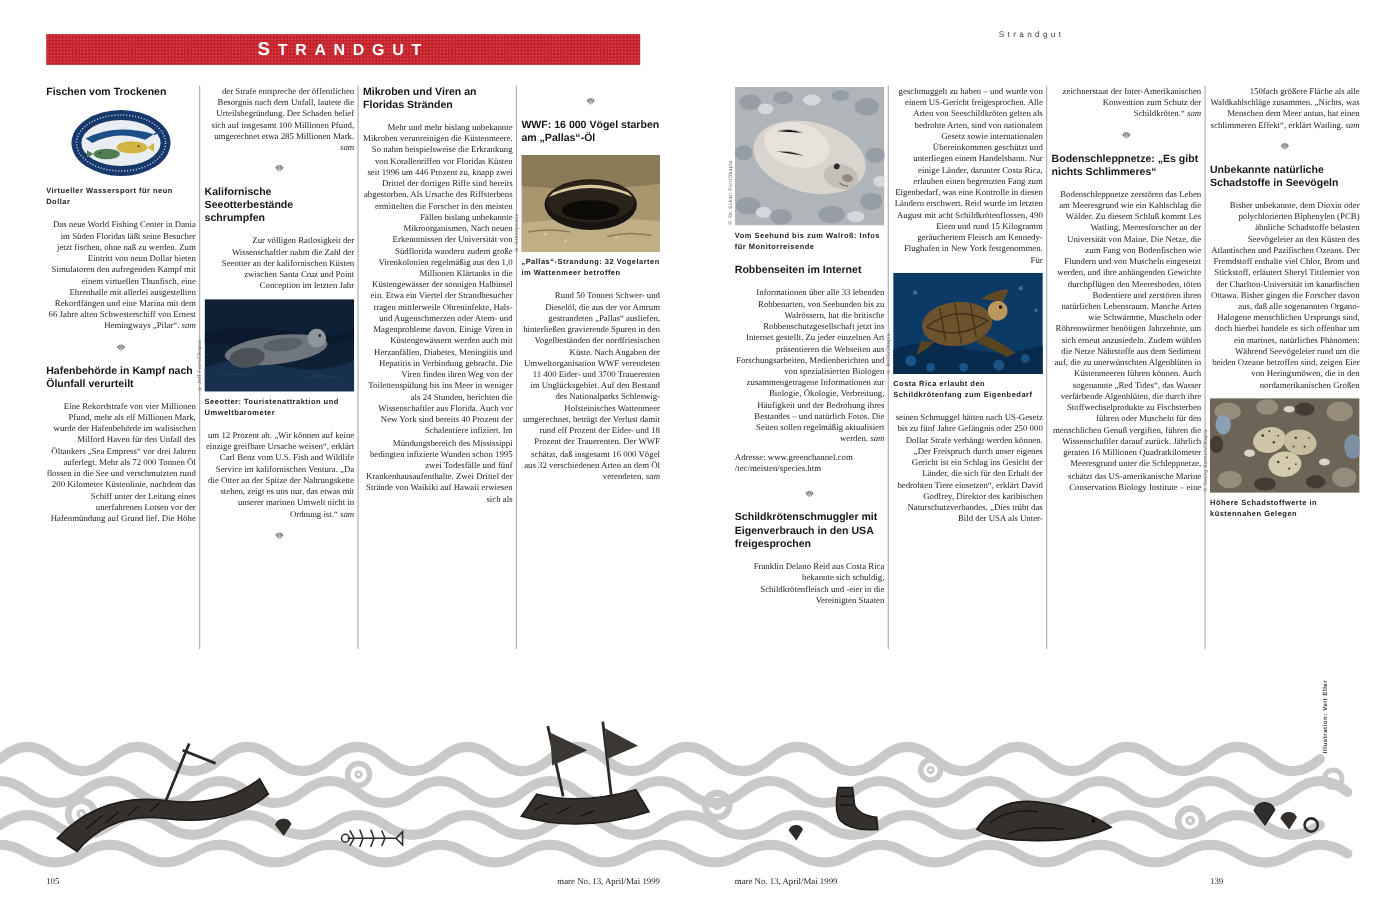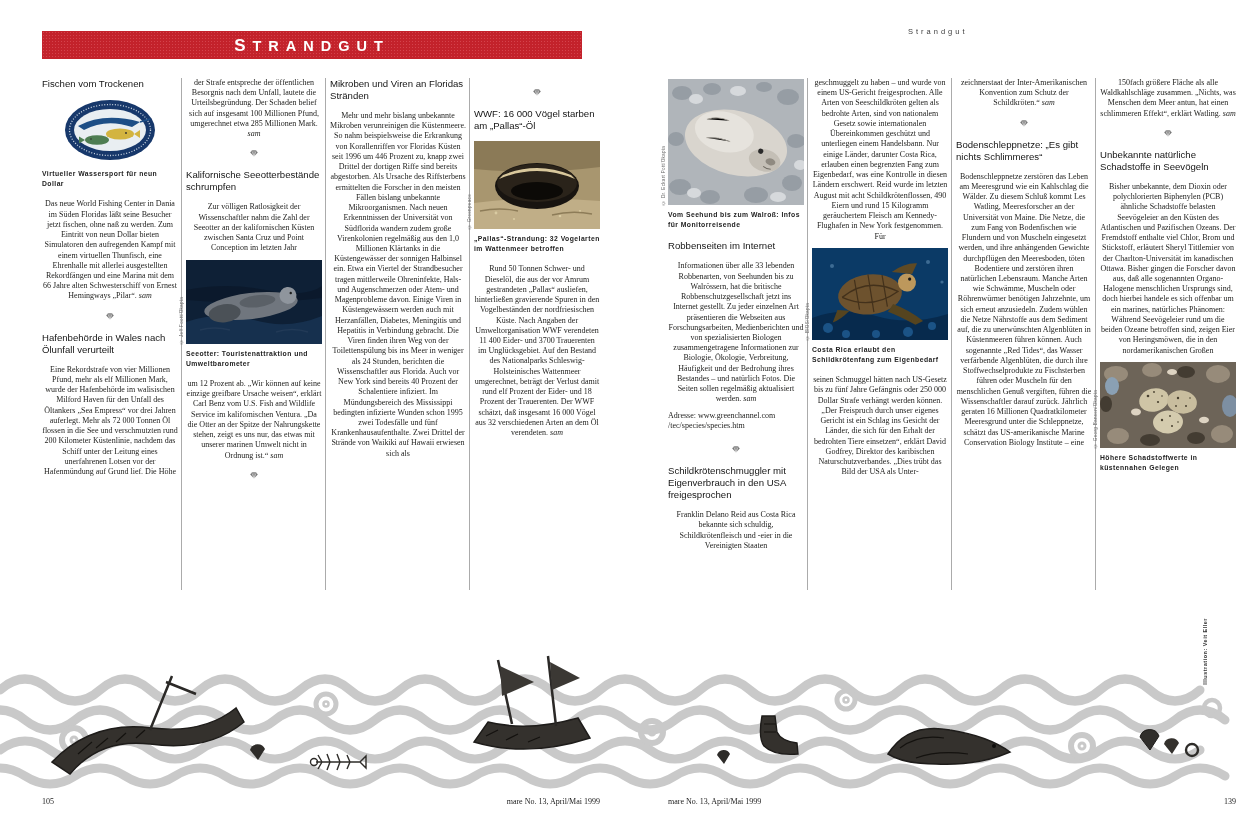--- a/index.html
+++ b/index.html
@@ -15,23 +15,23 @@
   .banner h1::first-letter{font-size:17px}
   .running-head{position:absolute;left:908px;top:27px;font-family:"Liberation Sans",sans-serif;
     font-size:7.5px;letter-spacing:3px;color:#3d3d3d}
 
   
   .col{position:absolute;top:78px;width:136px}
   #lcol1{left:42px}#lcol2{left:186px}#lcol3{left:330px}#lcol4{left:474px;width:126px}
   #rcol1{left:668px}#rcol2{left:812px}#rcol3{left:956px}#rcol4{left:1100px}
   .vrule{position:absolute;top:78px;height:512px;width:1px;background:#ababab}
 
-  .headline{font-family:"Liberation Sans",sans-serif;font-weight:normal;font-size:9.6px;
+  .headline{font-family:"Liberation Sans",sans-serif;font-weight:bold;font-size:9.6px;
     line-height:1.25;margin-bottom:9px;color:#161616}
-  .bodytext{font-size:8px;line-height:1.28;margin-bottom:6px;text-align:center}
+  .bodytext{font-size:8px;line-height:1.28;margin-bottom:6px;text-align:right}
   .sig{font-style:italic}
   .caption{font-family:"Liberation Sans",sans-serif;font-weight:bold;font-size:6.8px;
     line-height:1.5;letter-spacing:0.45px;margin:5px 0 10px;color:#222}
   .addr{font-size:8px;line-height:1.28;margin:4px 0 14px}
   .sep{display:flex;justify-content:center;margin:10px 0 12px}
   .sep svg{opacity:.75}
 
   figure.photo{position:relative;margin:1px 0 0}
   figure.photo svg{display:block;width:100%;height:auto}
   figure.logo{width:92px;margin:2px auto 8px}
@@ -42,21 +42,21 @@
   
   .illustration{position:absolute;left:0;top:612px;width:1250px;height:180px}
   .illu-credit{position:absolute;right:42px;top:618px;writing-mode:vertical-rl;transform:rotate(180deg);
     font-family:"Liberation Sans",sans-serif;font-weight:bold;font-size:5.5px;letter-spacing:.5px;color:#333}
 
   
   .foot{position:absolute;top:797px;font-size:8px;color:#222}
   #fnum-l{left:42px}
   #fissue-l{left:42px;width:558px;text-align:right}
   #fissue-r{left:668px}
-  #fnum-r{left:1100px;width:136px;text-align:right}
+  #fnum-r{left:1100px;width:136px;text-align:left}
 </style>
 </head>
 <body>
 
 <svg width="0" height="0" style="position:absolute">
   <defs>
     <g id="shellsep">
       <path d="M5 7.6 L1.2 3.4 A4.3 4.3 0 0 1 8.8 3.4 Z" fill="#4c4c4c"></path>
       <path d="M5 7.6 L3 2.2 M5 7.6 L5 1.2 M5 7.6 L7 2.2" stroke="#ffffff" stroke-width="0.5" fill="none"></path>
     </g>
@@ -92,21 +92,21 @@
       <circle cx="27" cy="40" r="0.8" fill="#2c2c2c"></circle>
     </svg>
   </figure>
   <div class="caption">Virtueller Wassersport für neun Dollar</div>
   <p class="bodytext"><span>Das neue World Fishing Center in Dania im Süden Floridas läßt seine Besucher jetzt fischen, ohne naß zu werden. Zum Eintritt von neun Dollar bieten Simulatoren den aufregenden Kampf mit einem virtuellen Thunfisch, eine Ehrenhalle mit allerlei ausgestellten Rekordfängen und eine Marina mit dem 66 Jahre alten Schwesterschiff von Ernest Hemingways „Pilar“.</span> <i class="sig">sam</i></p>
   <div class="sep">
       <svg width="10" height="8" viewBox="0 0 10 8">
         <use href="#shellsep"></use>
       </svg>
     </div>
-  <h2 class="headline">Hafenbehörde in Wales nach Ölunfall verurteilt</h2>
+  <h2 class="headline">Hafenbehörde in Kampf nach Ölunfall verurteilt</h2>
   <p class="bodytext">Eine Rekordstrafe von vier Millionen Pfund, mehr als elf Millionen Mark, wurde der Hafenbehörde im walisischen Milford Haven für den Unfall des Öltankers „Sea Empress“ vor drei Jahren auferlegt. Mehr als 72 000 Tonnen Öl flossen in die See und verschmutzten rund 200 Kilometer Küstenlinie, nachdem das Schiff unter der Leitung eines unerfahrenen Lotsen vor der Hafenmündung auf Grund lief. Die Höhe</p>
 </section>
 
 <section class="col" id="lcol2">
   <p class="bodytext"><span>der Strafe entspreche der öffentlichen Besorgnis nach dem Unfall, lautete die Urteilsbegründung. Der Schaden belief sich auf insgesamt 100 Millionen Pfund, umgerechnet etwa 285 Millionen Mark.</span> <i class="sig">sam</i></p>
   <div class="sep">
       <svg width="10" height="8" viewBox="0 0 10 8">
         <use href="#shellsep"></use>
       </svg>
     </div>
@@ -206,21 +206,21 @@
             <path d="M38 66 q12 -4 24 -2"></path>
           </g>
       </g>
     </svg>
   </figure>
   <div class="caption">Vom Seehund bis zum Walroß: Infos für Monitorreisende</div>
   <h2 class="headline">Robbenseiten im Internet</h2>
   <p class="bodytext"><span>Informationen über alle 33 lebenden Robbenarten, von Seehunden bis zu Walrössern, hat die britische Robbenschutzgesellschaft jetzt ins Internet gestellt. Zu jeder einzelnen Art präsentieren die Webseiten aus Forschungsarbeiten, Medienberichten und von spezialisierten Biologen zusammengetragene Informationen zur Biologie, Ökologie, Verbreitung, Häufigkeit und der Bedrohung ihres Bestandes – und natürlich Fotos. Die Seiten sollen regelmäßig aktualisiert werden.</span> <i class="sig">sam</i></p>
   <p class="addr">
     <span>Adresse: www.greenchannel.com</span><br>
-    <span>/tec/species/species.htm</span>
+    <span>/tec/meisten/species.htm</span>
   </p>
   <div class="sep">
       <svg width="10" height="8" viewBox="0 0 10 8">
         <use href="#shellsep"></use>
       </svg>
     </div>
   <h2 class="headline">Schildkrötenschmuggler mit Eigenverbrauch in den USA freigesprochen</h2>
   <p class="bodytext">Franklin Delano Reid aus Costa Rica bekannte sich schuldig, Schildkrötenfleisch und -eier in die Vereinigten Staaten</p>
 </section>
 

